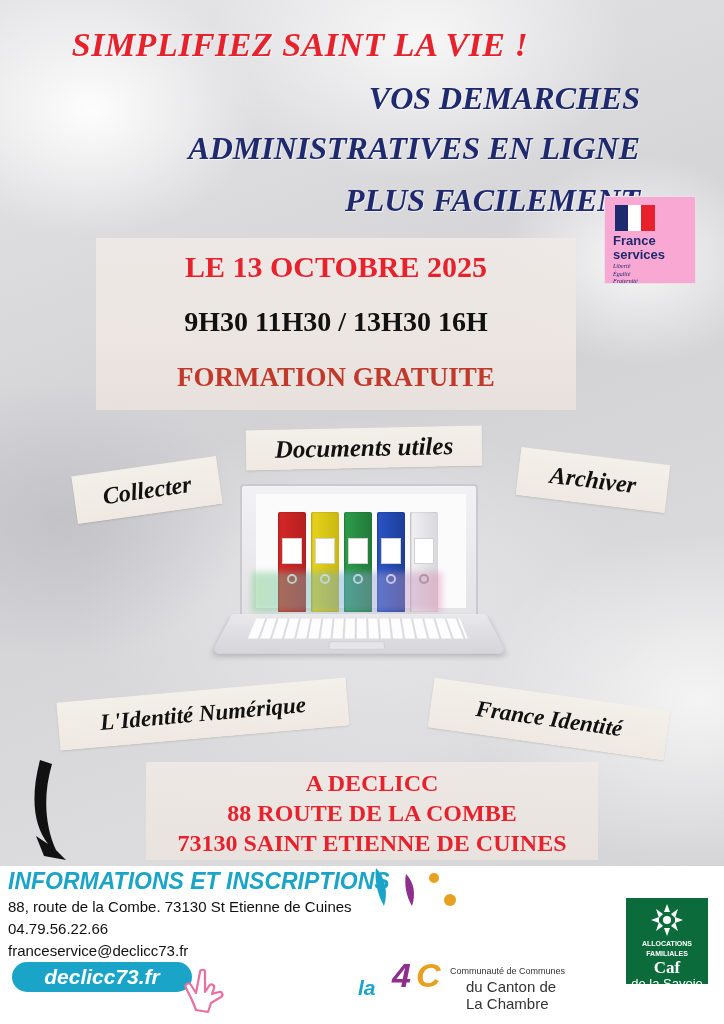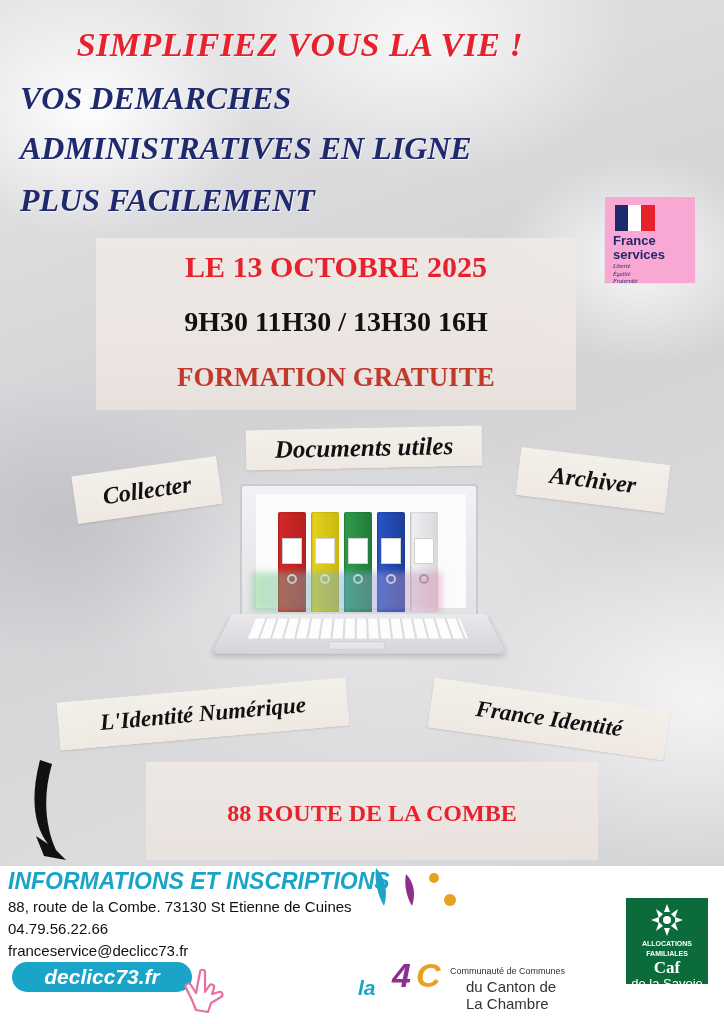--- a/index.html
+++ b/index.html
@@ -25,21 +25,21 @@
   .layer { position:absolute; inset:0; }
 
   
   .h1 {
     position:absolute; left:0; width:600px; text-align:center;
     color:#e8222c; font-weight:bold; font-style:italic;
     letter-spacing:.5px;
     text-shadow:1px 1px 0 rgba(255,255,255,.6);
   }
   .h2 {
-    position:absolute; left:0; width:640px; text-align:left;
+    position:absolute; left:0; width:640px; text-align:right;
     color:#1f2a6e; font-weight:bold; font-style:italic;
     text-shadow:1px 1px 0 rgba(255,255,255,.6);
     padding-left:20px;
   }
   #title-line1 { top:26px; font-size:34px; }
   #title-line2 { top:80px; font-size:32px; }
   #title-line3 { top:130px; font-size:32px; }
   #title-line4 { top:182px; font-size:32px; }
 
   
@@ -168,21 +168,21 @@
   .c4c-t1 { position:absolute; left:92px; top:10px; font-family:"Liberation Sans", sans-serif; font-size:9px; color:#333; }
   .c4c-t2 { position:absolute; left:108px; top:22px; font-family:"Liberation Sans", sans-serif; font-size:15px; color:#333; }
 </style>
 </head>
 <body>
 
 <div class="bg"></div>
 
 <div class="layer">
 
-  <div class="h1" id="title-line1">SIMPLIFIEZ VOUS LA VIE !</div>
+  <div class="h1" id="title-line1">SIMPLIFIEZ SAINT LA VIE !</div>
   <div class="h2" id="title-line2">VOS DEMARCHES</div>
   <div class="h2" id="title-line4">PLUS FACILEMENT</div>
   <div class="h2" id="title-line3">ADMINISTRATIVES EN LIGNE</div>
 
   <div class="datebox"></div>
   <div class="dline" id="date-text">LE 13 OCTOBRE 2025</div>
   <div class="dline" id="hours-text">9H30 11H30 / 13H30 16H</div>
   <div class="dline" id="free-text">FORMATION GRATUITE</div>
 
   <div class="tag" id="tag-documents">Documents utiles</div>
@@ -219,21 +219,23 @@
       </div>
     </div>
     <div class="screen-glow"></div>
     <div class="laptop-base">
       <div class="keys"></div>
       <div class="trackpad"></div>
     </div>
   </div>
 
   <div class="addrbox"></div>
+  <div class="addr" id="addr-1">A  DECLICC</div>
   <div class="addr" id="addr-2">88 ROUTE DE LA COMBE</div>
+  <div class="addr" id="addr-3">73130 SAINT ETIENNE DE CUINES</div>
 
   <svg class="arrow" viewBox="0 0 62 112">
     <path d="M14 4 C4 42 8 70 22 88 L10 80 L18 100 L40 104 L30 94 C20 72 16 42 26 8 Z" fill="#111"></path>
   </svg>
 
 
   <div class="fs-logo">
     <svg class="fs-flag" viewBox="0 0 40 26">
       <rect x="0" y="0" width="13" height="26" fill="#1f2a6e"></rect>
       <rect x="13" y="0" width="13" height="26" fill="#ffffff"></rect>

